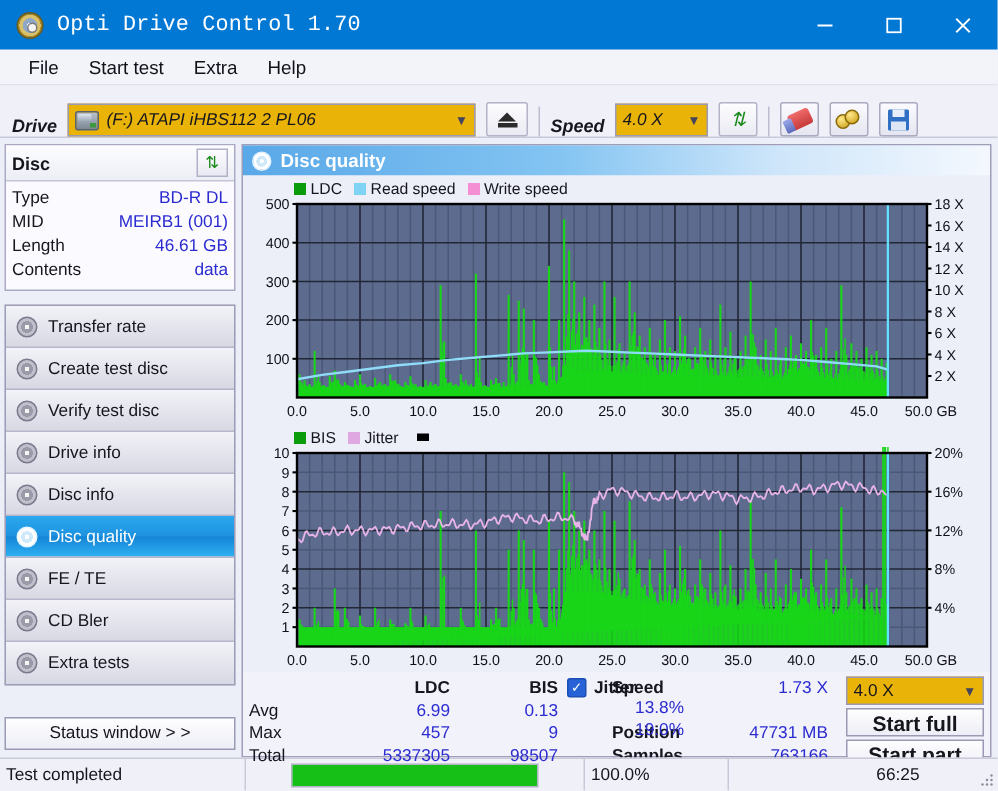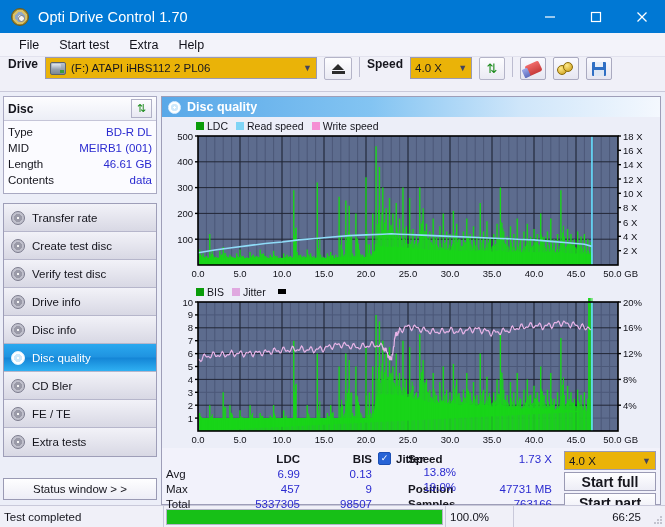--- a/index.html
+++ b/index.html
@@ -15,20 +15,21 @@
     background:#f0f0f8;
     display:flex; flex-direction:column;
     position:relative;
   }
   
   .titlebar {
     height:33px; background:#0078d4;
     display:flex; align-items:center;
     flex:0 0 auto;
     position:relative;
+    font-family:Liberation Mono, monospace;
   }
   .titlebar .app-icon {
     width:18px; height:18px; margin-left:11px; margin-right:9px;
     border-radius:50%;
     background: radial-gradient(circle at 50% 50%, #fff 0 16%, #8fa7c8 17% 42%, #d8c16a 43% 62%, #a88c2c 63% 100%);
     border:1px solid #6a5a1d;
     position:relative;
   }
   .titlebar .app-icon::after{
     content:""; position:absolute; left:6px; top:6px; width:5px;height:5px;
@@ -47,23 +48,24 @@
   .menubar {
     height:24px; background:#f3f3fa; display:flex; align-items:center;
     padding-left:10px; gap:2px; flex:0 0 auto;
     border-bottom:1px solid #e2e2ee;
   }
   .menubar .mi {
     font-size:12.5px; color:#11111a; padding:3px 9px; border-radius:2px;
   }
   
   .toolbar {
-    height:35px; background:#f0f0f8; display:flex; align-items:flex-start;
+    height:35px; background:#f0f0f8; display:flex; align-items:flex-end;
     padding:0 8px; gap:7px; flex:0 0 auto;
     border-bottom:1px solid #c9c9da;
+    font-style:italic;
   }
   .tb-label { font-size:12px; font-weight:bold; color:#16161e; }
   .combo {
     height:22px; background:#eab308; border:1px solid #9a9ab4;
     display:flex; align-items:center; padding:0 4px;
     font-size:11.5px; color:#17171f; position:relative;
   }
   .combo .chev { margin-left:auto; padding-left:6px; color:#44445c; font-size:9px;}
   .drive-combo { width:272px; }
   .drive-combo .dicon {
@@ -200,21 +202,21 @@
   .sr-row .v { width:82px; text-align:right; color:#2b2bd0; }
   .sr-btns { flex:1 1 auto; display:flex; flex-direction:column; gap:2px; padding-left:6px; }
   .sel-speed { height:19px; width:92px; }
   .actbtn { height:19px; width:92px; border:1px solid #9a9ab4;
             background:linear-gradient(#fefeff,#ededf6);
             display:flex;align-items:center;justify-content:center;
             font-size:14px; color:#15151d; font-weight:bold;}
   
   .statusbar {
     height:22px; flex:0 0 auto; display:flex; align-items:stretch;
-    background:#f0f0f8; border-top:1px solid #c9c9da; font-size:11.5px;
+    background:#f0f0f8; border-top:1px solid #c9c9da; font-size:11.5px;gap:28px;
   }
   .sb-text { width:164px; display:flex; align-items:center; padding-left:4px; color:#15151d;
              border-right:1px solid #c9c9da;}
   .sb-progwrap { flex:1 1 auto; display:flex; align-items:center; padding:2px 2px; }
   .sb-prog { flex:1 1 auto; height:16px; background:#dcdce8; border:1px solid #b4b4c8; position:relative;}
   .sb-prog i { position:absolute; left:0; top:0; bottom:0; background:#17c017; display:block;}
   .sb-pct { width:68px; display:flex; align-items:center; padding-left:4px; color:#15151d;
             border-left:1px solid #c9c9da;}
   .sb-time { width:140px; display:flex; align-items:center; justify-content:flex-end;
              padding-right:12px; color:#15151d; border-left:1px solid #c9c9da;}
@@ -340,25 +342,25 @@
         <div class="nav">
           <span class="gico"></span>
           <span>Disc info</span>
         </div>
         <div class="nav active">
           <span class="gico"></span>
           <span>Disc quality</span>
         </div>
         <div class="nav">
           <span class="gico"></span>
-          <span>CD Bler</span>
+          <span>FE / TE</span>
         </div>
         <div class="nav">
           <span class="gico"></span>
-          <span>FE / TE</span>
+          <span>CD Bler</span>
         </div>
         <div class="nav">
           <span class="gico"></span>
           <span>Extra tests</span>
         </div>
       </div>
 
       <div class="left-spacer"></div>
       <div class="statusbtn">Status window &gt; &gt;</div>
     </div>

